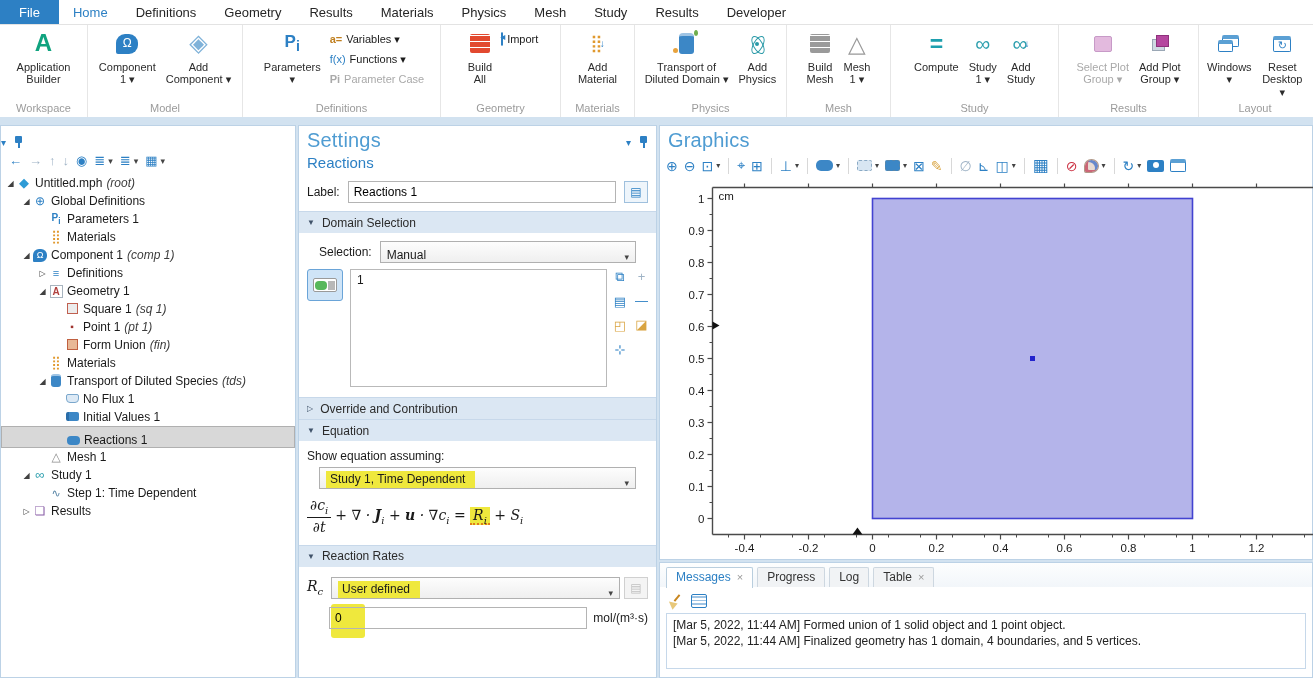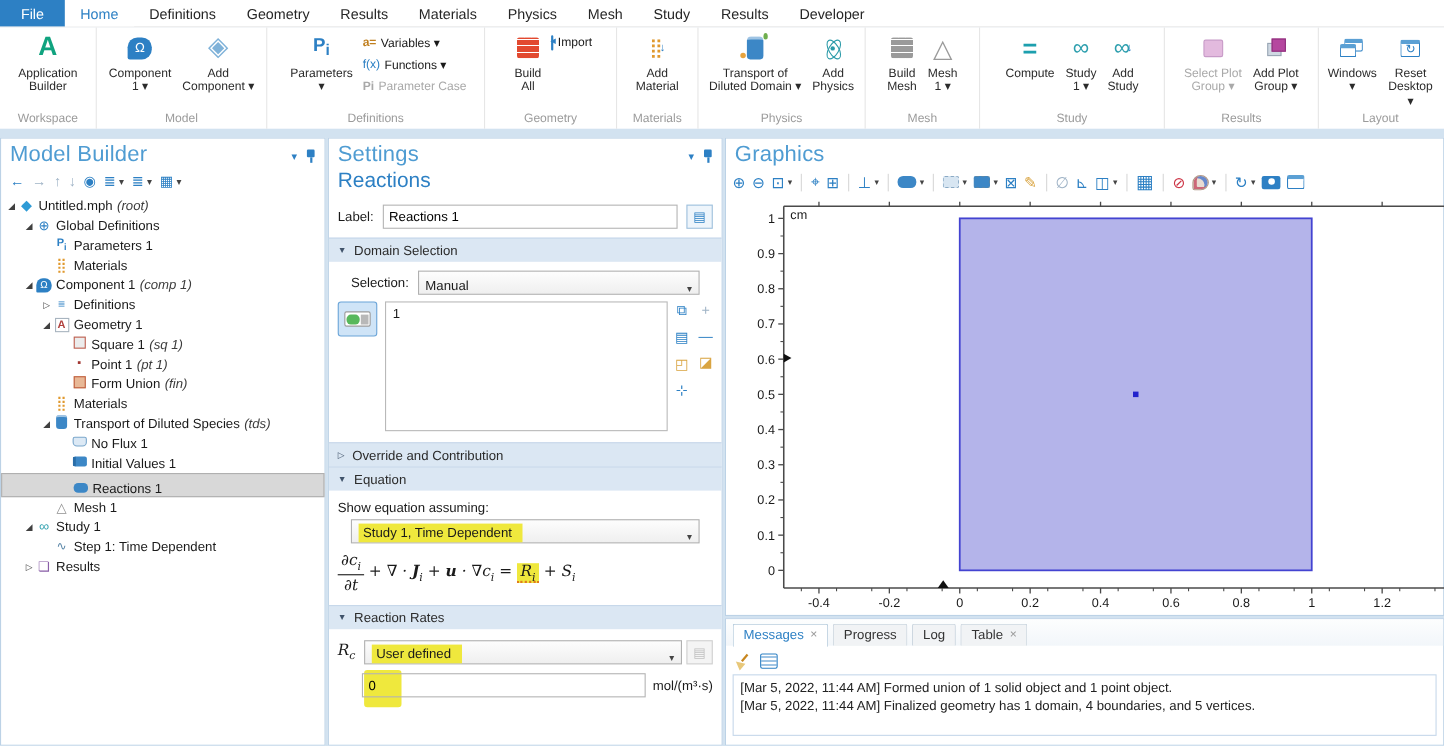--- a/index.html
+++ b/index.html
@@ -105,21 +105,21 @@
   .ti-fu { display:inline-block; width:11px; height:11px; background:#e8b896; border:1px solid #c06040; }
   .ti-tds { display:inline-block; width:10px; height:13px; background:#3c87c6; border-radius:3px; border-top:2px solid #9fc4e4; }
   .ti-feat { display:inline-block; width:13px; height:9px; background:#3c87c6; border-radius:2px; border-left:3px solid #2a6da8; }
   .ti-nf { display:inline-block; width:13px; height:9px; background:#dce9f5; border:1px solid #7aa7cc; border-radius:2px 2px 4px 4px; }
   .ti-rx { display:inline-block; width:13px; height:9px; background:#3c87c6; border-radius:4px; }
   .ti-mesh { color:#909090; font-size:12px; }
   .ti-study { color:#2d9fae; font-size:13px; }
   .ti-step { color:#5b87a8; font-size:11px; }
   .ti-res { color:#8a5fa8; font-size:12px; }
   
-  .subt { color:#2d80c4; font-size:19px; padding:2px 8px 6px; }
+  .subt { color:#2d80c4; font-size:15px; padding:2px 8px 6px; }
   .lblrow { display:flex; align-items:center; padding:4px 8px 8px; gap:8px; }
   .tinput { height:22px; border:1px solid #b4b4b4; background:#fff; font-family:inherit; font-size:12px; padding:0 5px; }
   .lblrow .tinput { flex:1; }
   .sqbtn { width:24px; height:22px; border:1px solid #9fc0dd; background:#eef5fb; color:#2d80c4; font-size:12px;
            display:flex; align-items:center; justify-content:center; }
   .sect { background:#dbe7f3; border-top:1px solid #c7d8ea; height:22px; display:flex; align-items:center; padding:0 8px; gap:7px; }
   .sect .tri { font-size:8px; color:#40536a; }
   .sect .stitle { font-size:12px; color:#2b2b2b; }
   .srow { display:flex; align-items:center; padding:8px 20px 4px; gap:8px; }
   .sel { height:22px; border:1px solid #b0b0b0; background:linear-gradient(#fdfdfd,#efefef); display:flex;
@@ -412,21 +412,20 @@
         <span class="blbl">Reset
 Desktop ▾</span>
       </div>
     </div>
     <div class="rlabel">Layout</div>
   </div>
 </div>
 
 <div id="mb" class="panel">
   <div class="phead">
-    <div class="ptitle">Model Builder</div>
     <div class="hicons">
       <span class="caret">▾</span>
       <span class="pin"></span>
     </div>
   </div>
   <div class="mbtools">
     <span class="bic">←</span>
     <span class="gic">→</span>
     <span class="gic">↑</span>
     <span class="gic">↓</span>

